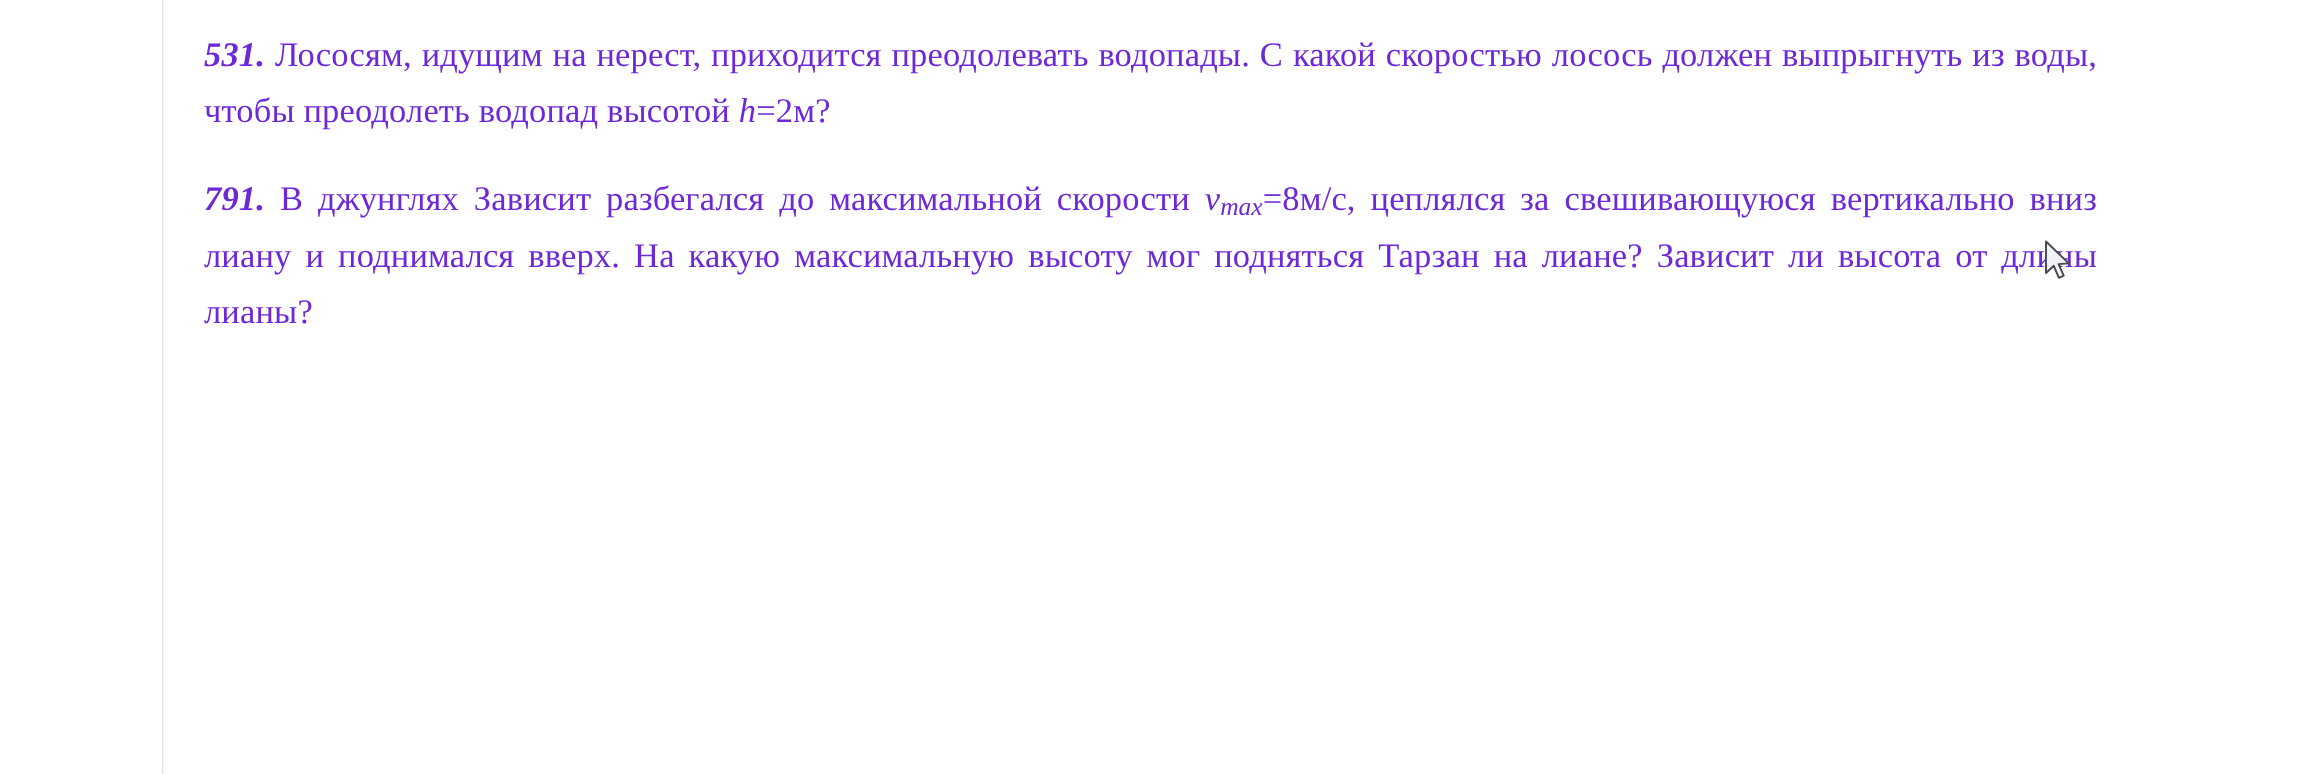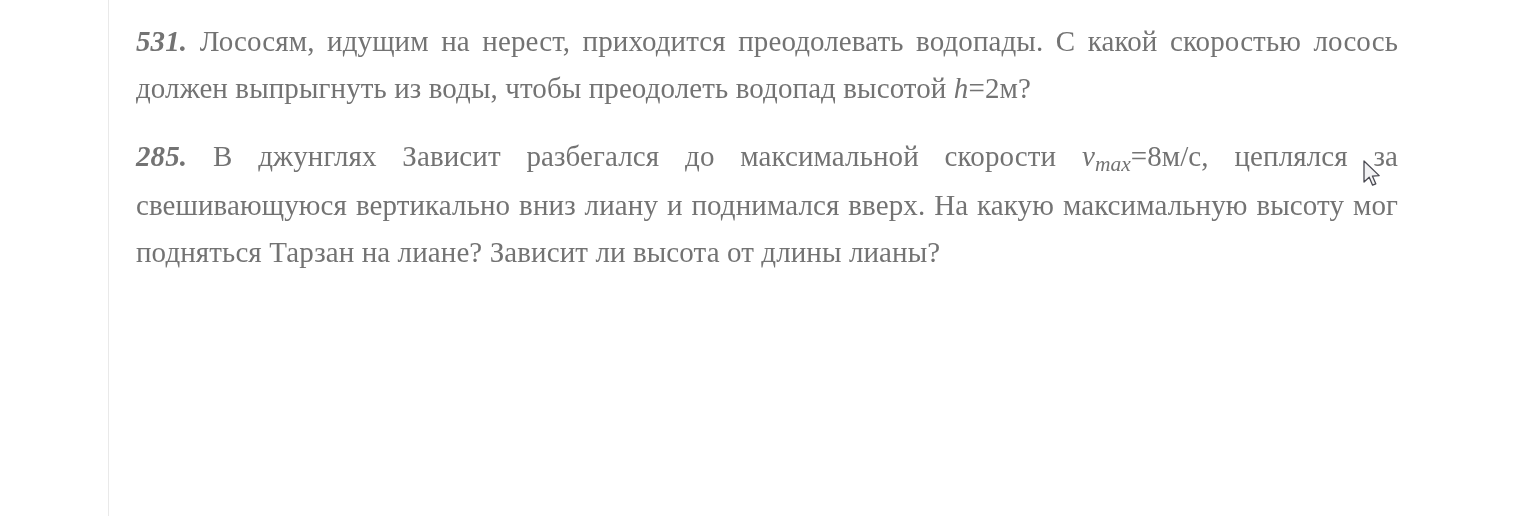--- a/index.html
+++ b/index.html
@@ -32,22 +32,22 @@
     height: 516px;
     background: #e9e9e9;
   }
   .content {
     position: absolute;
     left: 136px;
     top: 18px;
     width: 1262px;
   }
   .problem {
-    color: #737373;
-    font-size: 29px;
+    color: #6d28d9;
+    font-size: 23px;
     line-height: 1.62;
     text-align: justify;
     text-justify: inter-word;
     margin: 0 0 20px 0;
     letter-spacing: 0.1px;
   }
   .problem:last-child {
     margin-bottom: 0;
   }
   .problem-number {
@@ -81,21 +81,21 @@
   <div class="left-edge-rule"></div>
 
   <div class="content">
 
     <p class="problem">
       <span class="problem-number">531.</span>
       <span>Лососям, идущим на нерест, приходится преодолевать водопады. С какой скоростью лосось должен выпрыгнуть из воды, чтобы преодолеть водопад высотой </span><span class="var-italic"><span>h</span><span class="sub"></span></span><span>=2м?</span>
     </p>
 
     <p class="problem">
-      <span class="problem-number">285.</span>
+      <span class="problem-number">791.</span>
       <span>В джунглях Зависит разбегался до максимальной скорости </span><span class="var-italic"><span>v</span><span class="sub">max</span></span><span>=8м/с, цеплялся за свешивающуюся вертикально вниз лиану и поднимался вверх. На какую максимальную высоту мог подняться Тарзан на лиане? Зависит ли высота от длины лианы?</span>
     </p>
 
   </div>
 
   <div class="cursor">
     <svg width="22" height="30" viewBox="0 0 22 30" xmlns="http://www.w3.org/2000/svg">
       <path d="M2 1 L2 22 L7.2 17.2 L10.6 25.2 L13.8 23.8 L10.4 16.1 L17.2 15.6 Z" fill="#f2f2f4" stroke="#4a4a52" stroke-width="1.3" stroke-linejoin="round"></path>
     </svg>
   </div>

